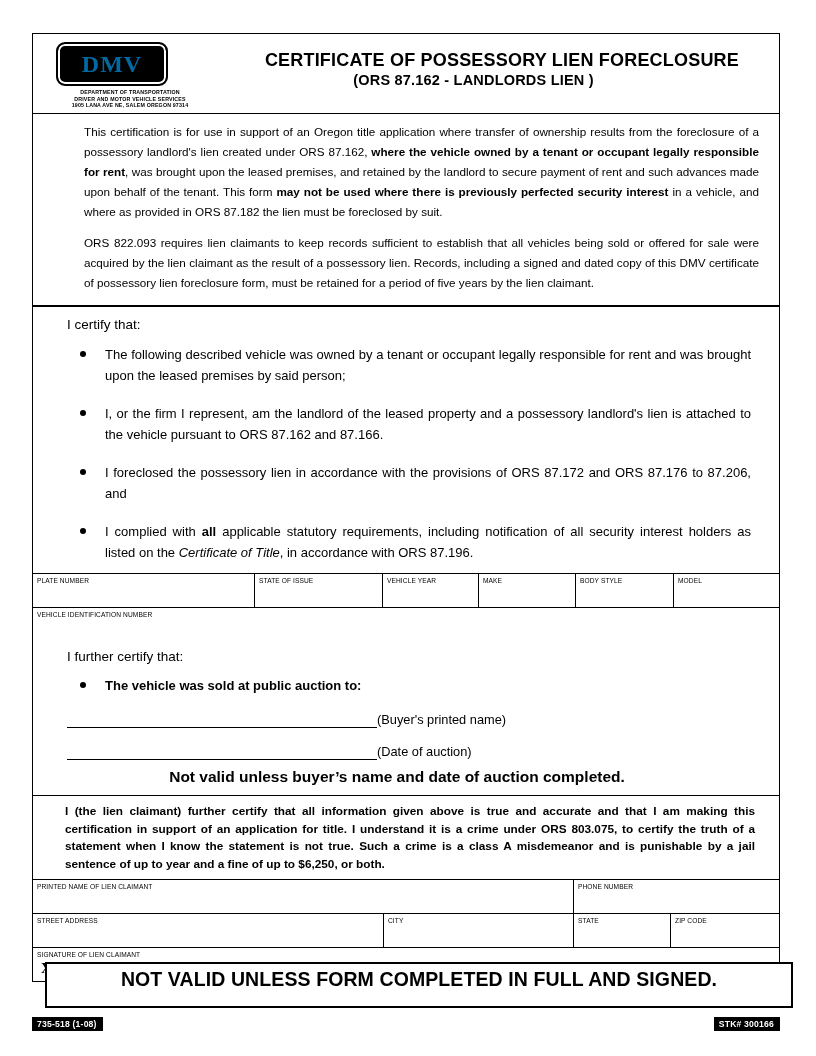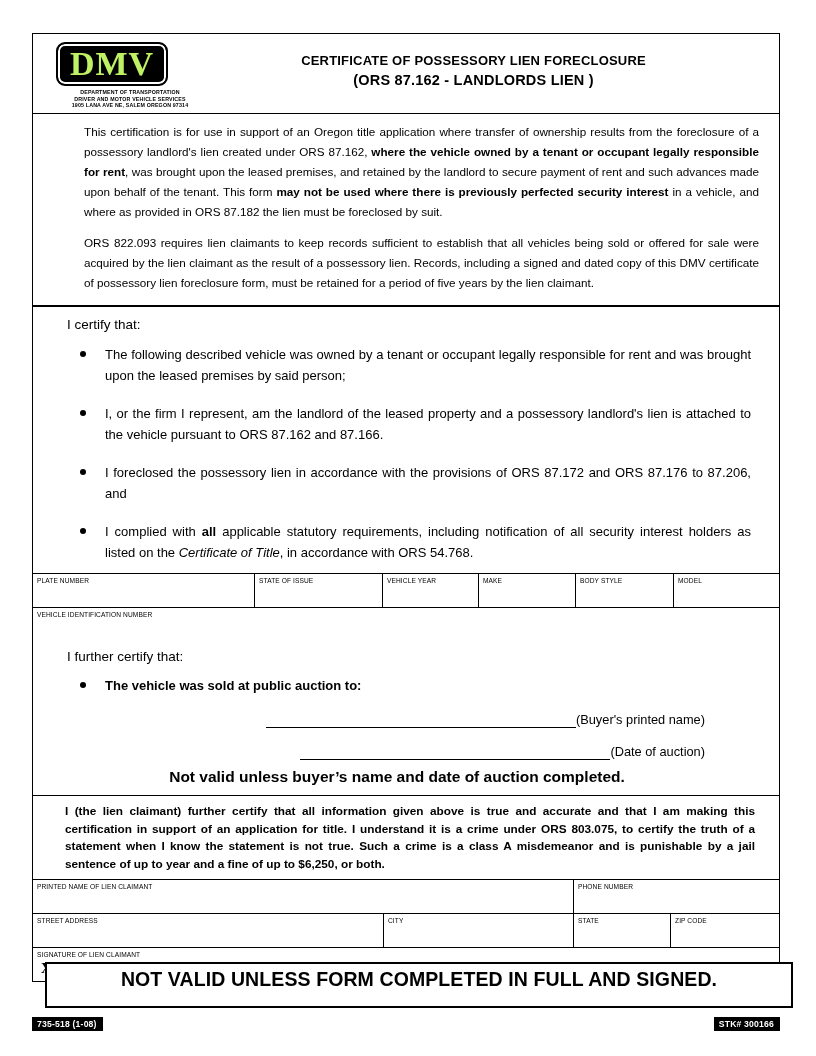--- a/index.html
+++ b/index.html
@@ -51,48 +51,49 @@
     border-radius: 9px;
     background: #000;
     box-shadow: inset 0 0 0 2px #fff;
     display: flex;
     align-items: center;
     justify-content: center;
     margin: 2px 0 3px 6px;
     box-sizing: border-box;
   }
   .dmv-badge span {
-    color: #bef264;
+    color: #0369a1;
     font-family: "Liberation Serif", serif;
     font-weight: bold;
-    font-size: 34px;
+    font-size: 24px;
     letter-spacing: 1px;
     line-height: 1;
   }
   .agency-lines {
     margin-left: 2px;
   }
   .agency-lines div {
     font-size: 5.2px;
     font-weight: bold;
     letter-spacing: 0.15px;
     line-height: 6.6px;
     white-space: nowrap;
     transform: scaleX(1.02);
   }
   .title-block {
     flex: 1 1 auto;
     text-align: center;
     padding: 10px 40px 0 0;
   }
   .title-line1 {
-    font-size: 13px;
+    font-size: 18px;
     font-weight: bold;
     letter-spacing: 0.2px;
     line-height: 21px;
+    text-align: right;
   }
   .title-line2 {
     font-size: 14.5px;
     font-weight: bold;
     letter-spacing: 0.2px;
     line-height: 19px;
   }
 
   
   .intro {
@@ -192,21 +193,20 @@
     line-height: 18px;
     margin-bottom: 9px;
   }
   .further li {
     margin-bottom: 8px;
     font-weight: bold;
   }
   .auction-line {
     display: flex;
     align-items: flex-end;
-    justify-content: flex-end;
     margin: 16px 0 0 0;
     padding-right: 52px;
   }
   .auction-line .rule {
     flex: 0 0 310px;
     border-bottom: 1.1px solid #000;
     height: 15px;
   }
   .auction-line .cap {
     font-size: 12.8px;
@@ -310,21 +310,21 @@
       <p><span>This certification is for use in support of an Oregon title application where transfer of ownership results from the foreclosure of a possessory landlord's lien created under ORS 87.162, </span><b>where the vehicle owned by a tenant or occupant legally responsible for rent</b><span>, was brought upon the leased premises, and retained by the landlord to secure payment of rent and such advances made upon behalf of the tenant. This form </span><b>may not be used where there is previously perfected security interest</b><span> in a vehicle, and where as provided in ORS 87.182 the lien must be foreclosed by suit.</span></p>
       <p>ORS 822.093 requires lien claimants to keep records sufficient to establish that all vehicles being sold or offered for sale were acquired by the lien claimant as the result of a possessory lien. Records, including a signed and dated copy of this DMV certificate of possessory lien foreclosure form, must be retained for a period of five years by the lien claimant.</p>
     </div>
 
     <div class="certify">
       <div class="certify-head">I certify that:</div>
       <ul class="bullets">
         <li><span class="dot"></span><span>The following described vehicle was owned by a tenant or occupant legally responsible for rent and was brought upon the leased premises by said person;</span></li>
         <li><span class="dot"></span><span>I, or the firm I represent, am the landlord of the leased property and a possessory landlord's lien is attached to the vehicle pursuant to ORS 87.162 and 87.166.</span></li>
         <li><span class="dot"></span><span>I foreclosed the possessory lien in accordance with the provisions of ORS 87.172 and ORS 87.176 to 87.206, and</span></li>
-        <li><span class="dot"></span><span>I complied with </span><b>all</b><span> applicable statutory requirements, including notification of all security interest holders as listed on the </span><i>Certificate of Title</i><span>, in accordance with ORS 54.768.</span></li>
+        <li><span class="dot"></span><span>I complied with </span><b>all</b><span> applicable statutory requirements, including notification of all security interest holders as listed on the </span><i>Certificate of Title</i><span>, in accordance with ORS 87.196.</span></li>
       </ul>
     </div>
 
     <div>
       <div class="frow h-veh1">
         <div class="fcell" style="width:222px">
           <div class="lbl">PLATE NUMBER</div>
         </div>
         <div class="fcell" style="width:128px">
           <div class="lbl">STATE OF ISSUE</div>

